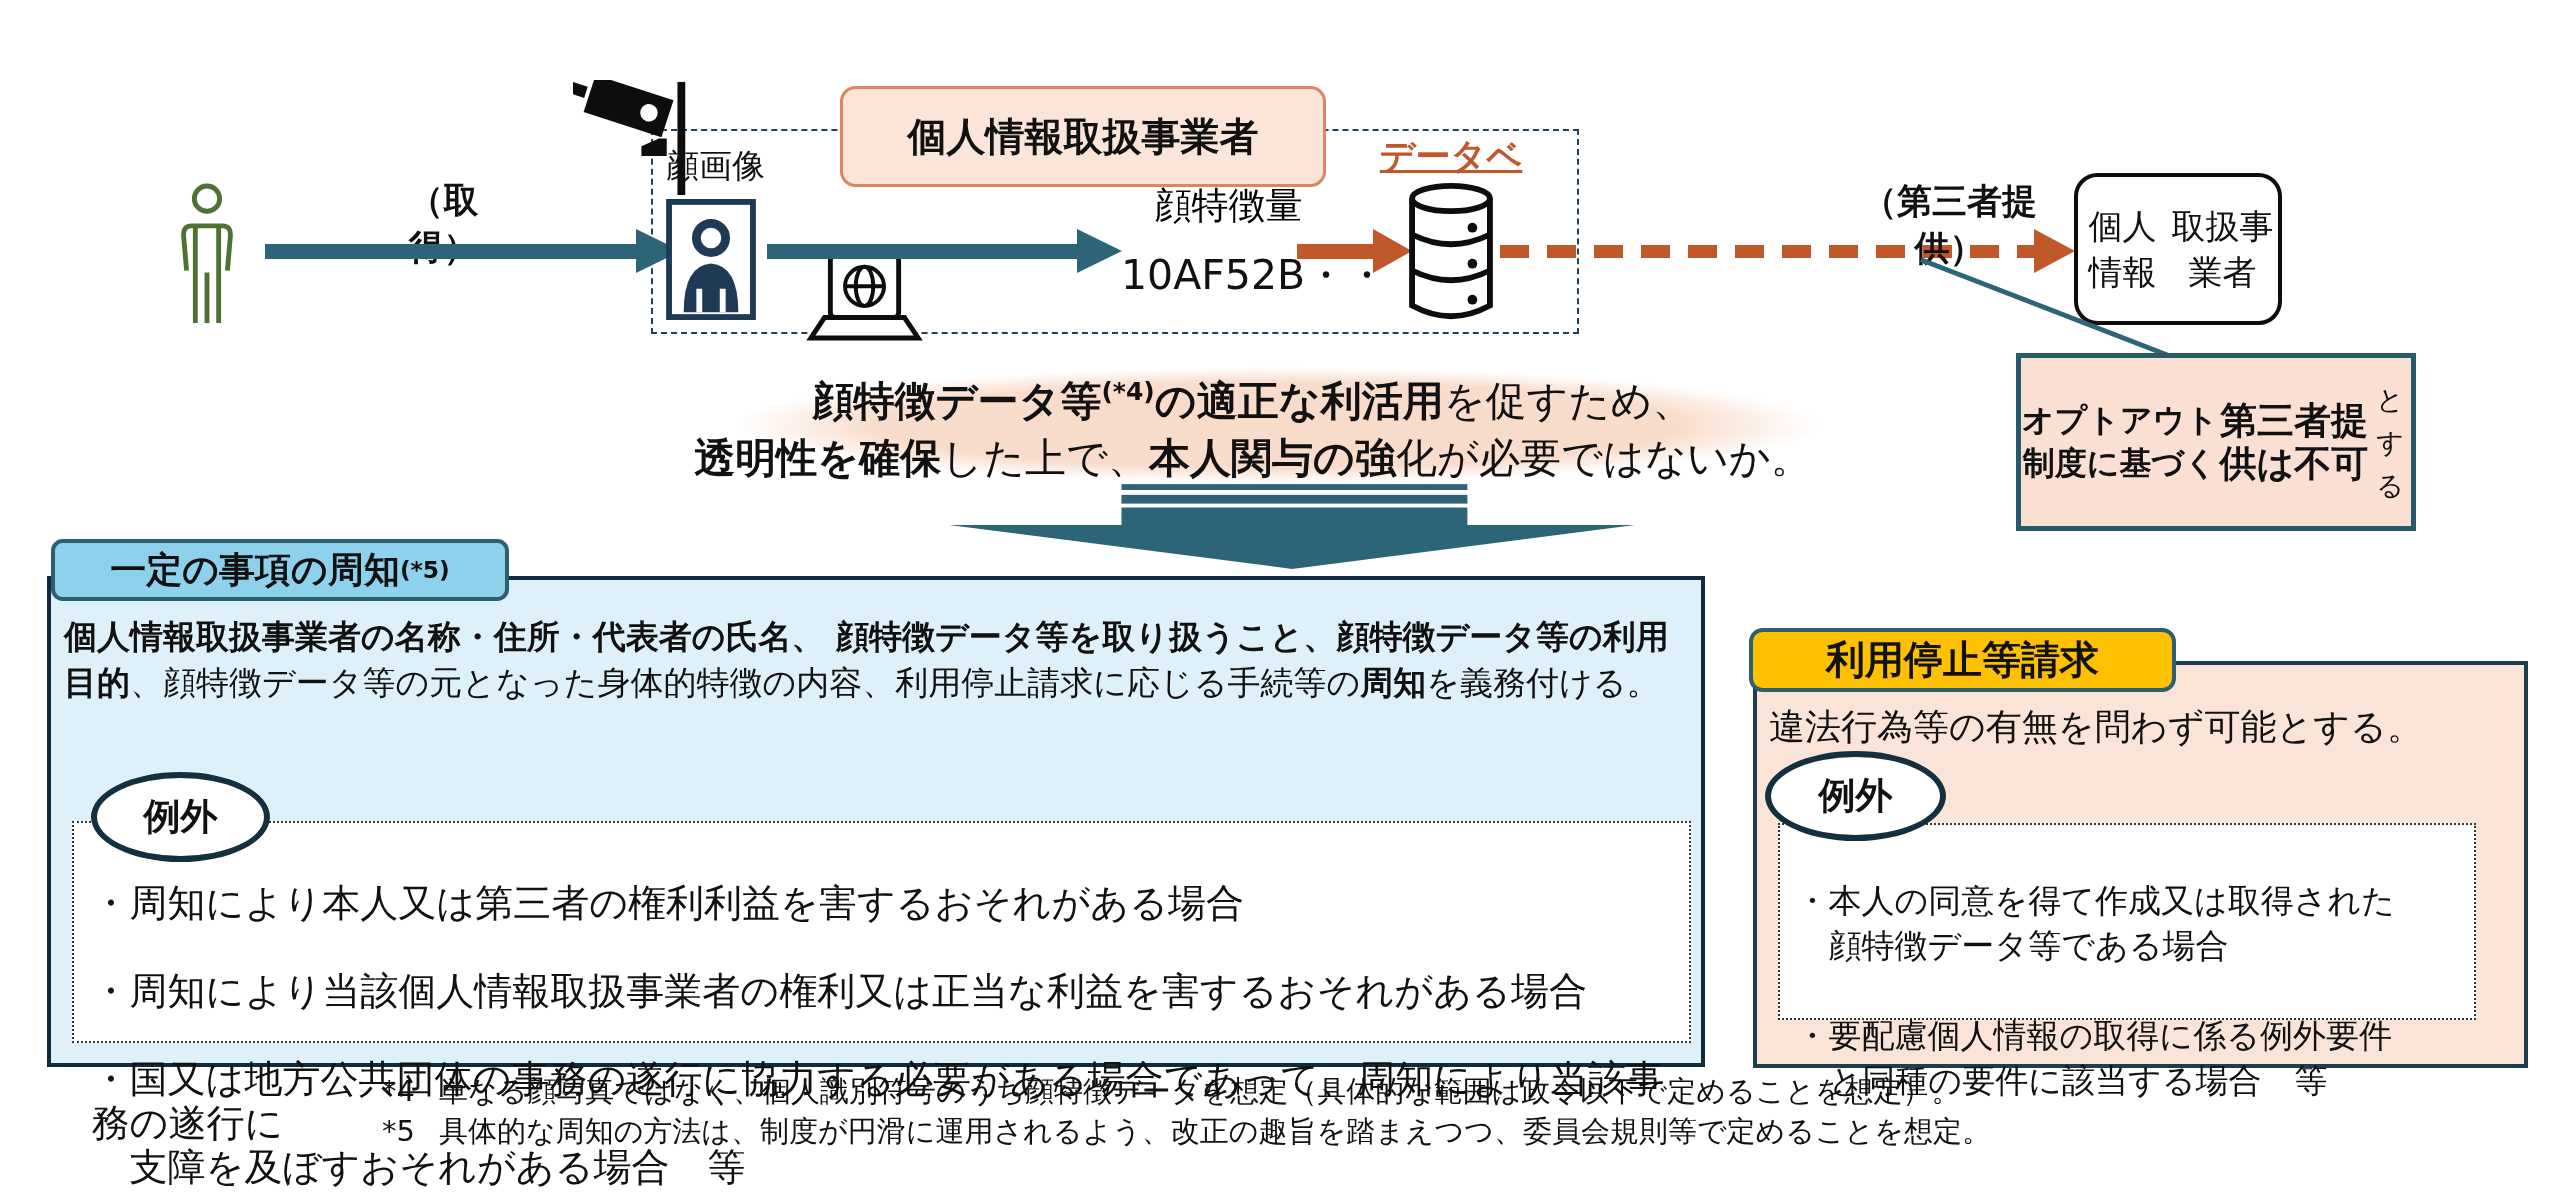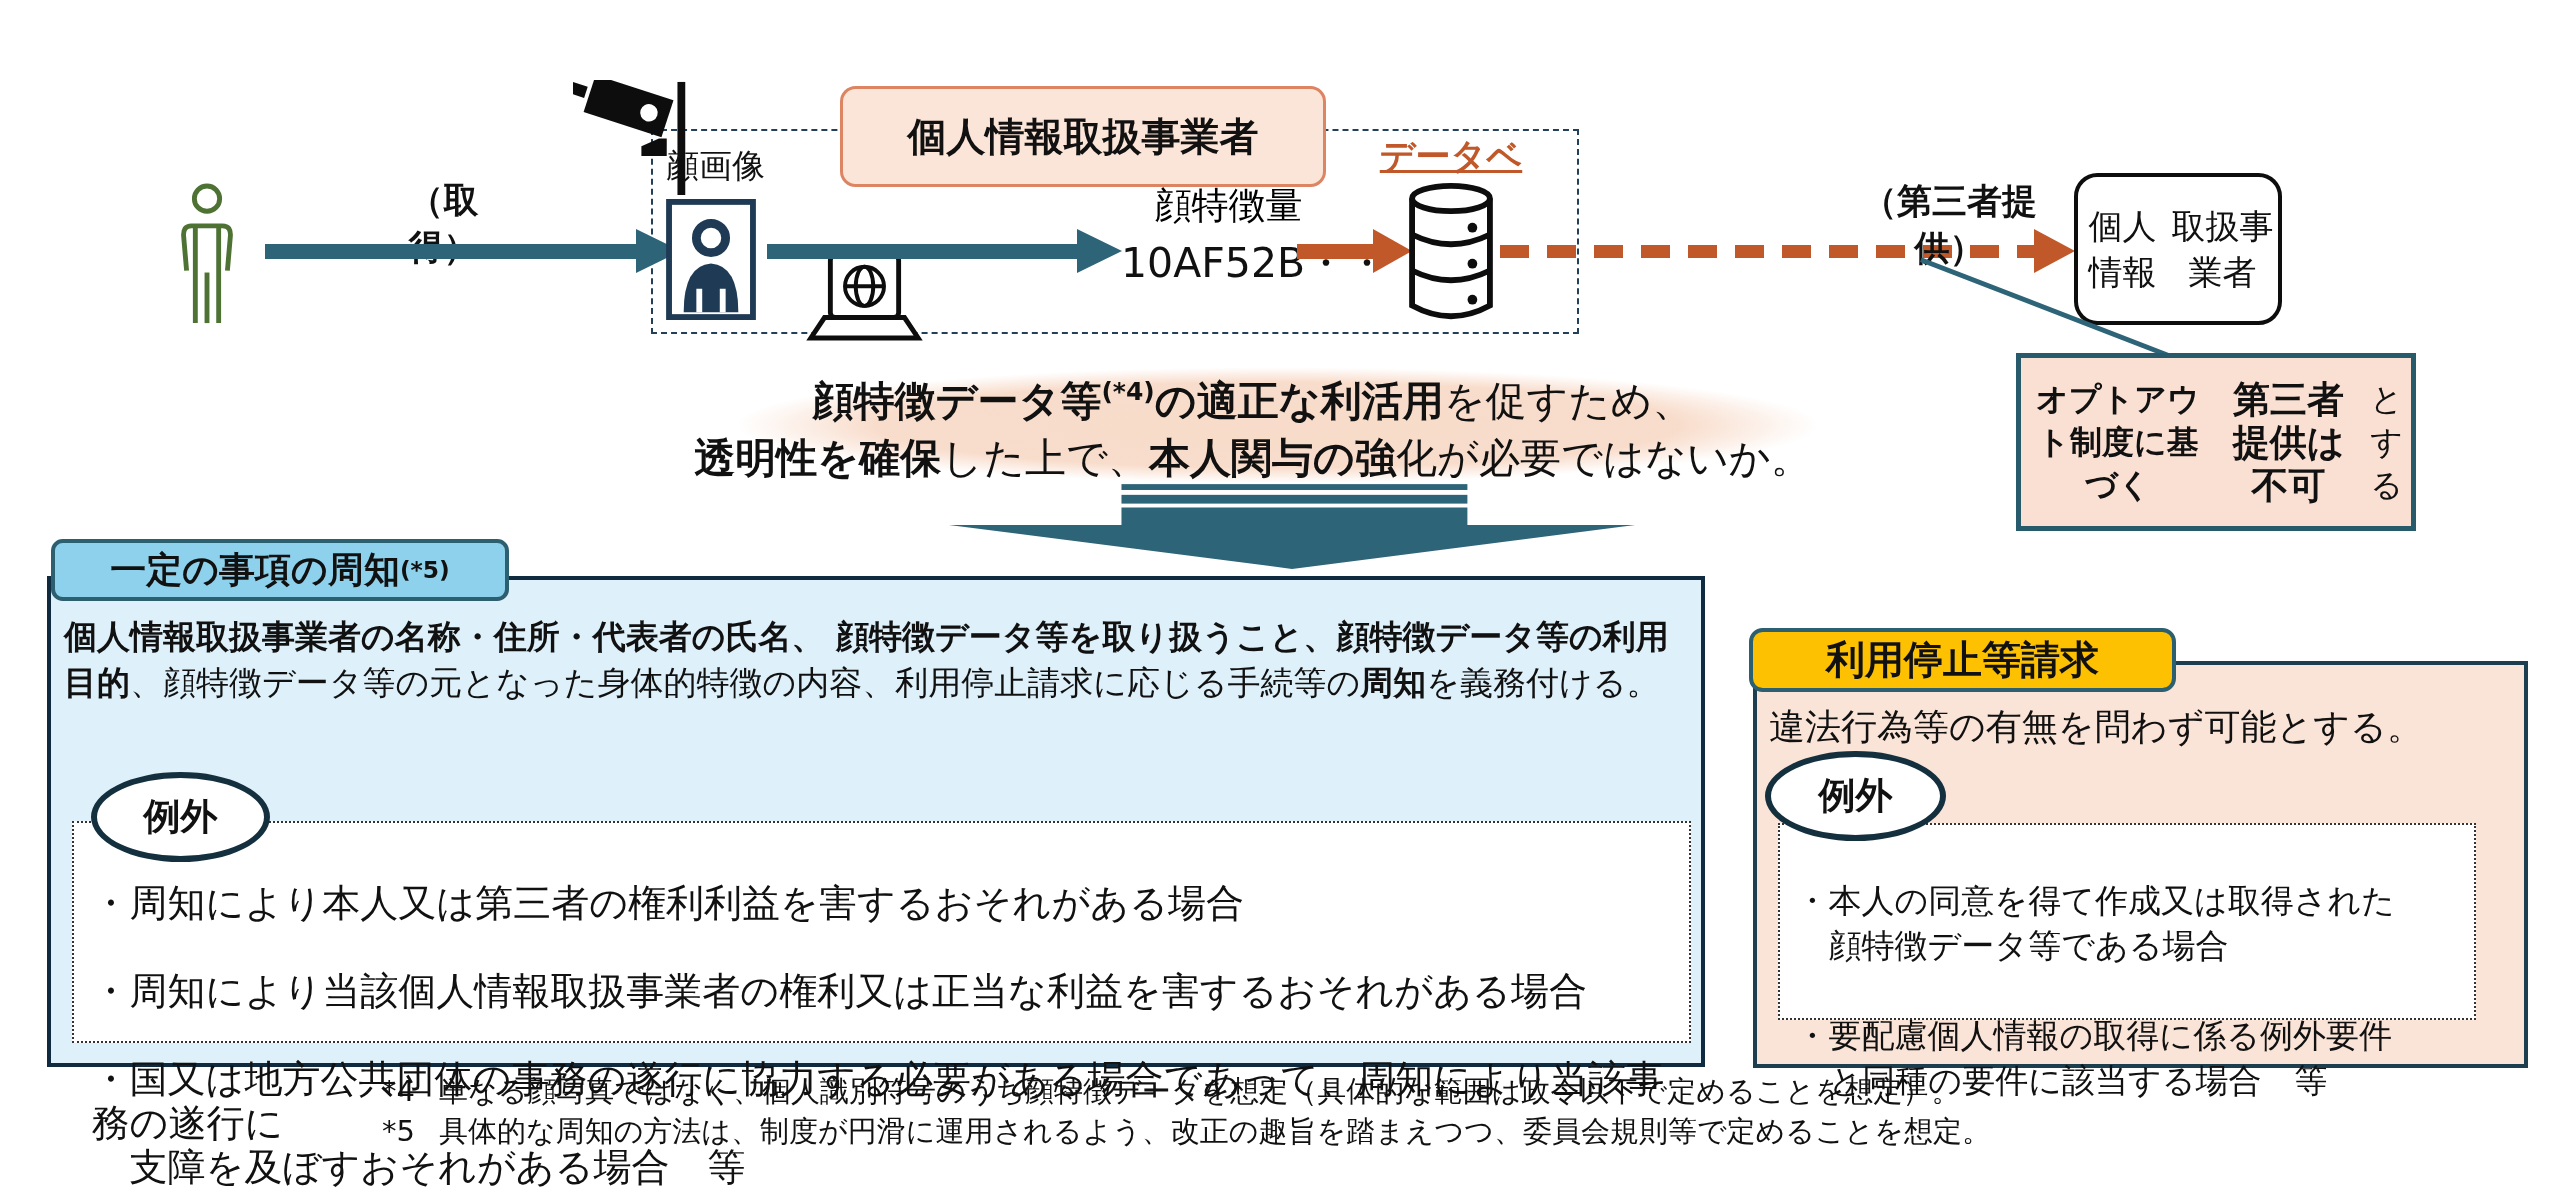--- a/index.html
+++ b/index.html
@@ -14,33 +14,33 @@
   
   .acquire-label{left:375px;top:177px;width:137px;font-size:35px;font-weight:bold;text-align:center;}
   .shaft-teal{background:#2e6478;height:14.6px;}
   .shaft-orange{background:#c0582a;height:14.6px;}
   .head-right{width:0;height:0;border-top:22.4px solid transparent;border-bottom:22.4px solid transparent;}
   .op-boundary{left:651px;top:129px;width:924px;height:201px;border:2.9px dashed #23405a;}
   .face-image-label{left:666px;top:144px;font-size:33px;}
   .op-badge{left:840px;top:86px;width:480px;height:95px;background:#fbe5d8;border:3.9px solid #dd8462;
             border-radius:15.6px;font-size:39px;font-weight:bold;}
   .feature-label{left:1121px;top:181px;width:215px;text-align:center;font-size:37px;font-weight:normal;color:#000000;}
-  .feature-code{left:1121px;top:236px;width:234px;text-align:center;font-size:41px;}
+  .feature-code{left:1121px;top:248px;width:234px;text-align:center;font-size:41px;}
   .db-label{left:1363px;top:133px;width:176px;text-align:center;font-size:35px;font-weight:bold;
             color:#c0582a;text-decoration:underline;}
   .dash-arrow-line{left:1500px;top:245px;width:534px;height:12.7px;
      background:repeating-linear-gradient(90deg,#c0582a 0 29px,transparent 29px 47px);}
   .third-label{left:1857px;top:178px;width:185px;font-size:35px;font-weight:bold;text-align:center;}
   .recipient-box{left:2074px;top:173px;width:200px;height:144px;background:#fff;border:4.9px solid #0d0d0d;
                  border-radius:23.4px;font-size:34px;line-height:46px;}
   .optout-box{left:2016px;top:353px;width:390px;height:168px;background:#fae0d3;border:5.9px solid #275b6b;
               flex-direction:row;line-height:43px;}
   .optout-box .l1{font-size:32px;font-weight:bold;}
   .optout-box .l2{font-size:37px;font-weight:bold;}
-  .optout-box .l3{font-size:32px;}
+  .optout-box .l3{font-size:27px;}
 
   
   .ellipse-bg{left:546px;top:347px;width:1463px;height:156px;
      background:radial-gradient(ellipse 50% 50% at center,rgba(248,219,201,0.98) 0%,rgba(248,219,201,0.95) 55%,rgba(248,219,201,0) 74%);}
   .message{left:629px;top:363px;width:1248px;text-align:center;font-size:41px;line-height:57px;}
   .message sup{font-size:25px;}
 
   
   .notice-box{left:47px;top:576px;width:1658px;height:491px;background:#def0f9;border:4.9px solid #102b40;box-sizing:border-box;}
   .notice-tab{left:51px;top:539px;width:458px;height:62px;background:#8ed1ec;border:4.9px solid #2c5f70;

